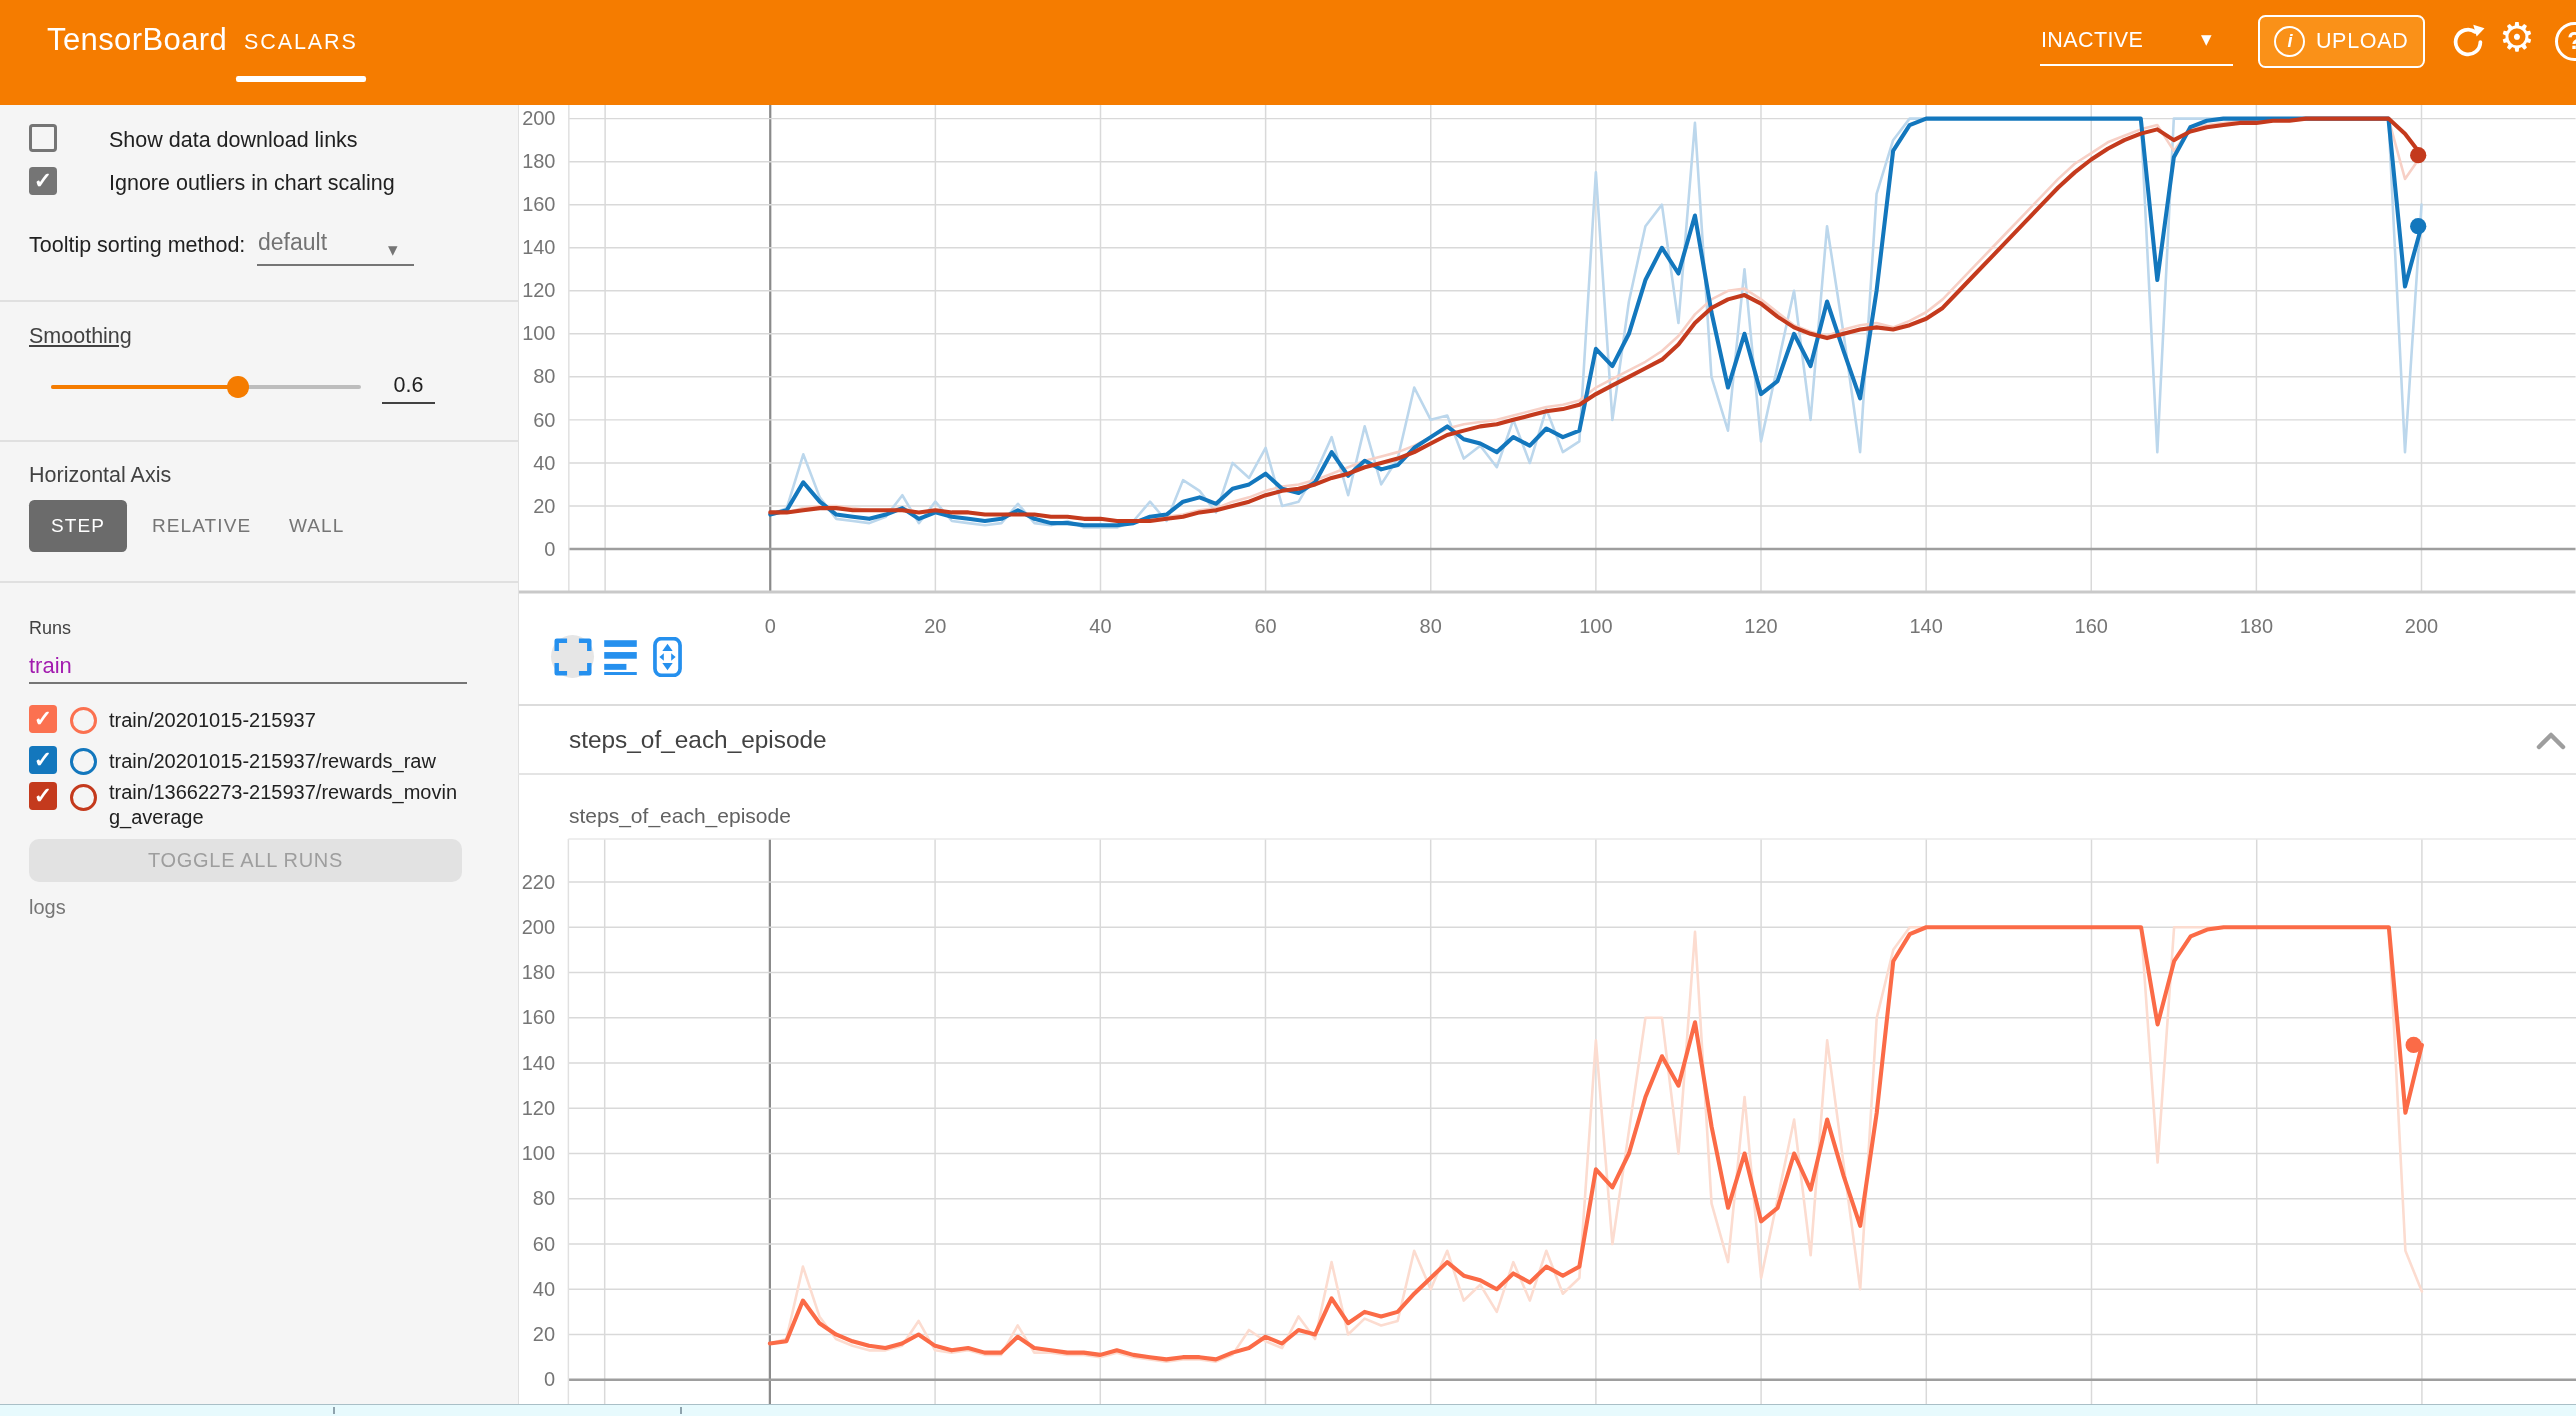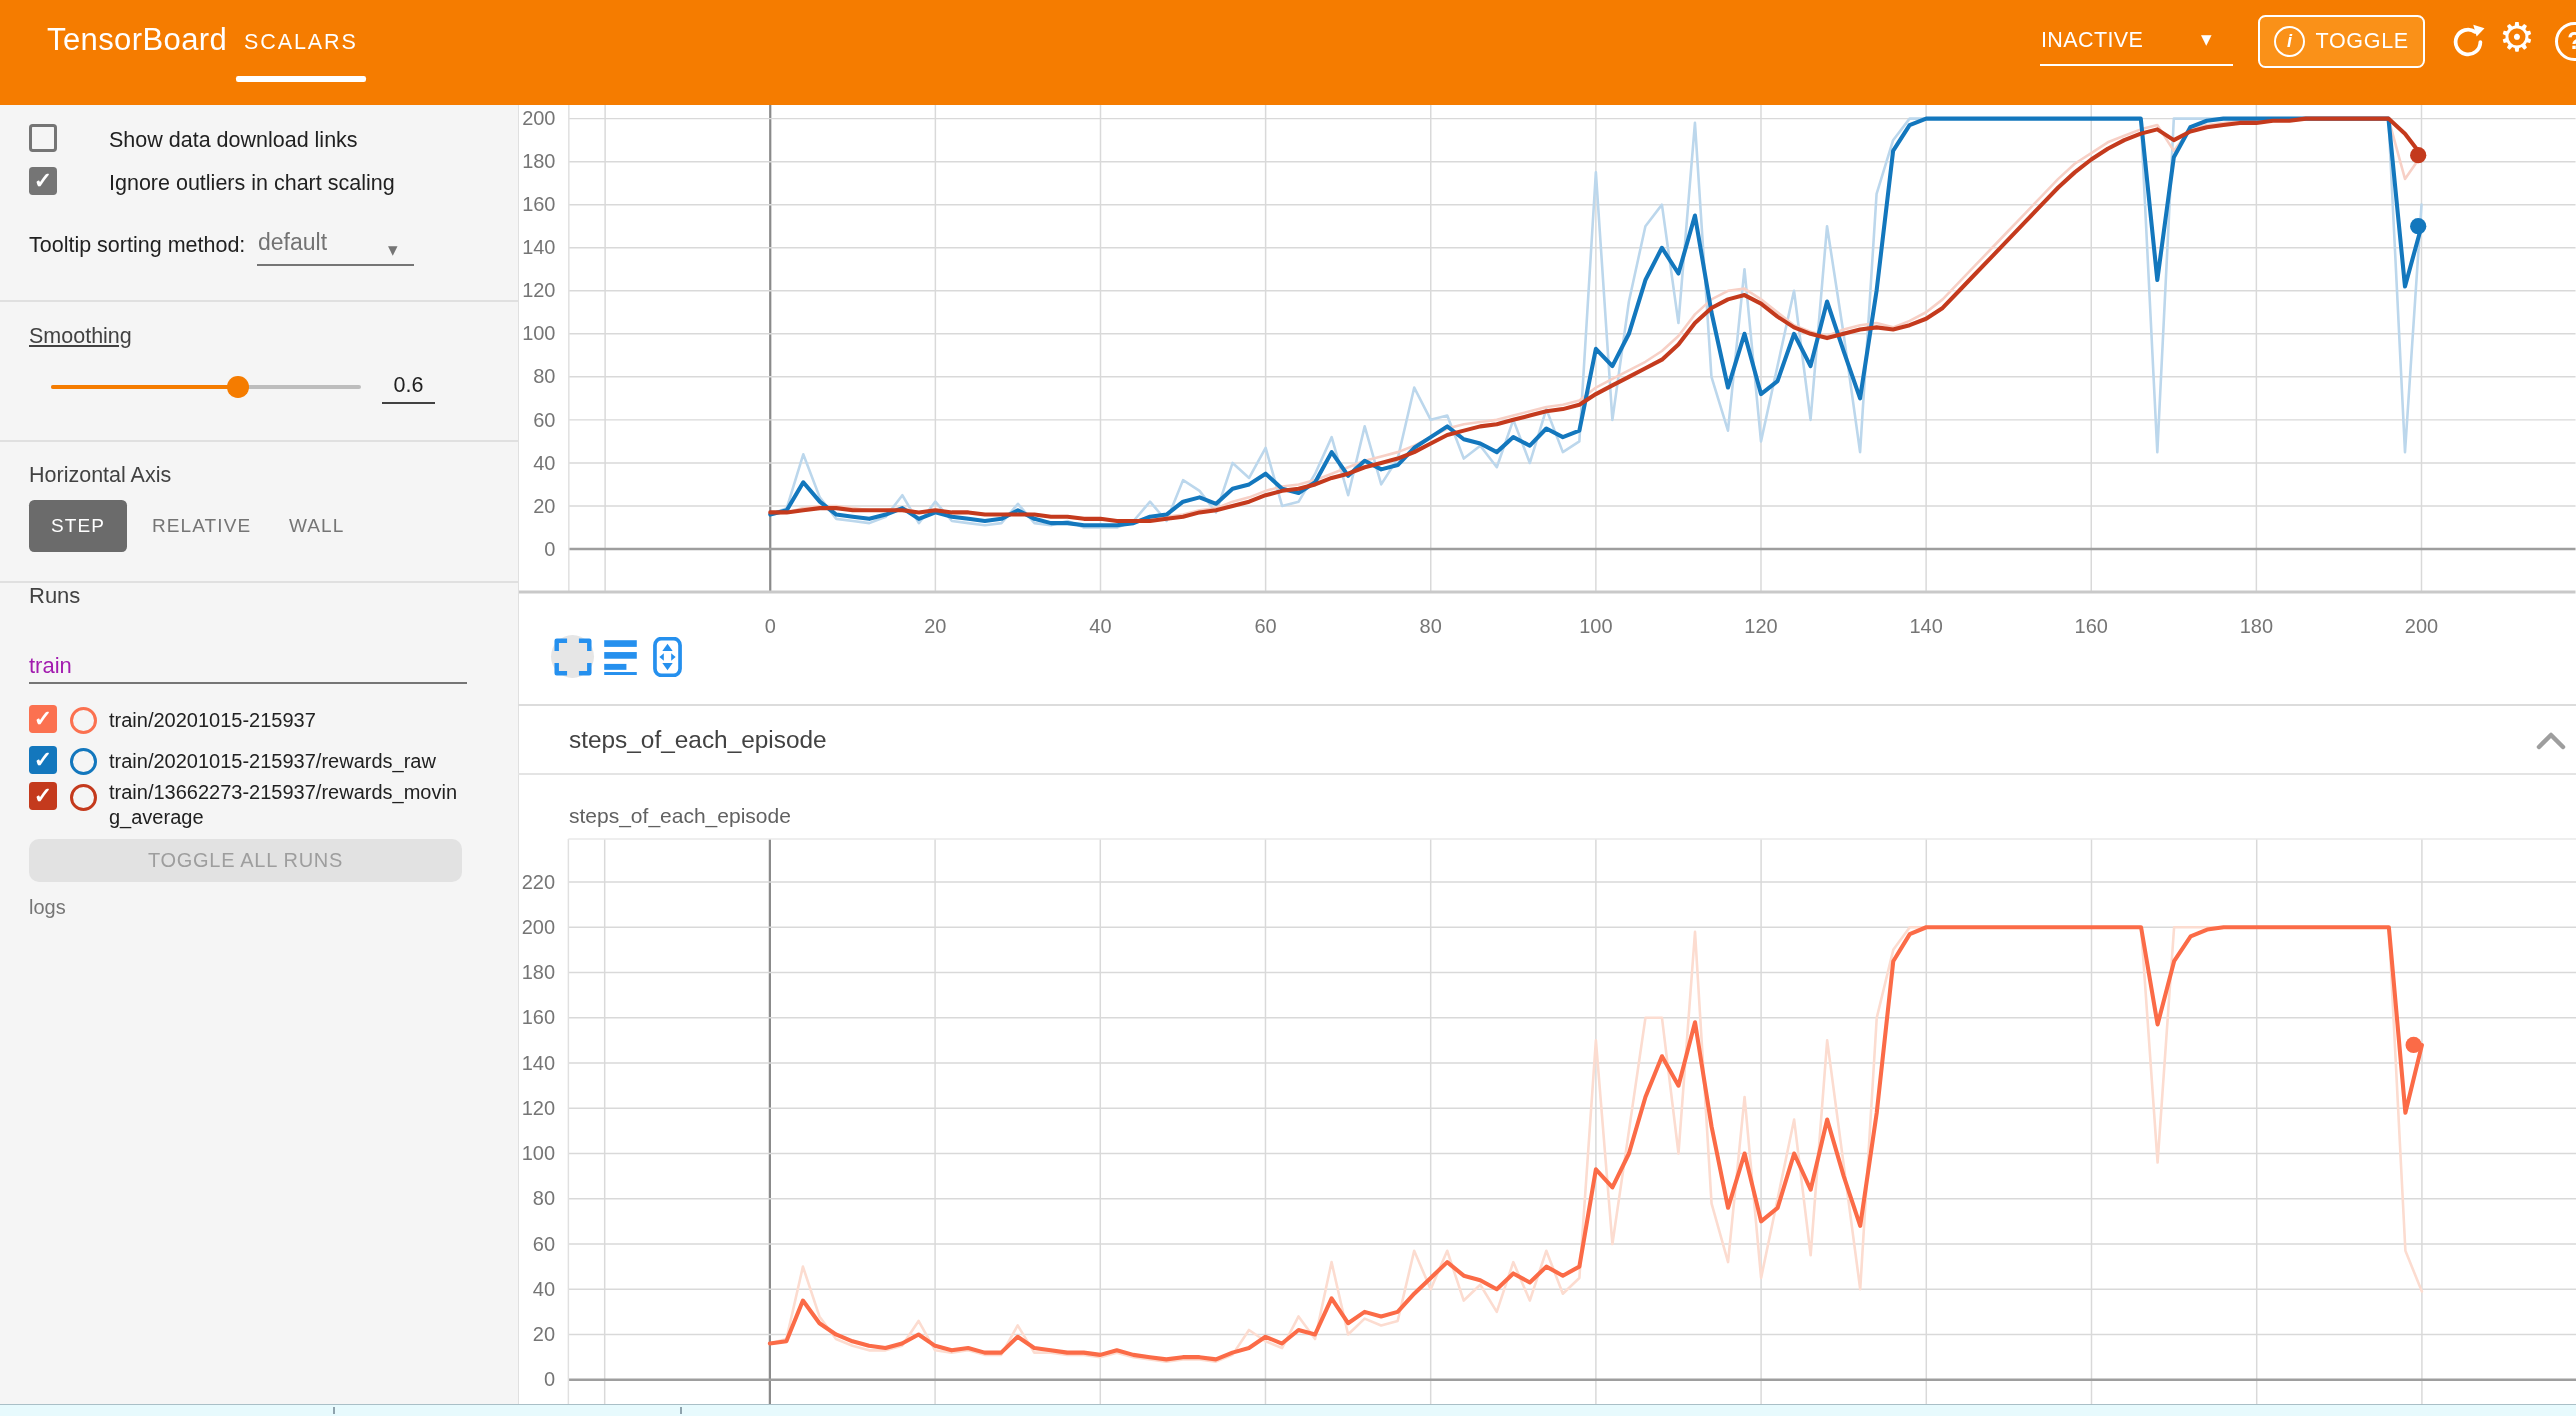--- a/index.html
+++ b/index.html
@@ -86,21 +86,21 @@
   <div id="app-title" class="abs">TensorBoard</div>
   <div id="tab-scalars" class="abs">SCALARS</div>
   <div id="tab-underline" class="abs"></div>
 
   <div id="status-text" class="abs">INACTIVE</div>
   <div id="status-caret" class="abs">▾</div>
   <div id="status-underline" class="abs"></div>
 
   <div id="upload-btn" class="abs">
     <div id="upload-info">i</div>
-    <div id="upload-label">TOGGLE</div>
+    <div id="upload-label">UPLOAD</div>
   </div>
 
   <svg id="refresh-icon" class="abs" viewBox="0 0 48 48">
     <path d="M 33.5 10.5 A 16.5 16.5 0 1 0 40.5 24" fill="none" stroke="#ffffff" stroke-width="5" stroke-linecap="round"></path>
     <polygon points="31,1 46,5.5 35.5,16.5" fill="#ffffff"></polygon>
   </svg>
   <div id="gear-icon" class="abs">⚙</div>
   <div id="help-icon" class="abs">?</div>
 </div>
 <div id="header-shadow" class="abs"></div>
@@ -135,21 +135,21 @@
 
   <div class="sb-divider abs" style="top:359px;"></div>
 
   <div class="abs sb-heading" style="left:29px;top:382px;">Horizontal Axis</div>
   <div id="btn-step" class="abs">STEP</div>
   <div class="abs haxis-btn" style="left:152px;top:434px;">RELATIVE</div>
   <div class="abs haxis-btn" style="left:289px;top:434px;">WALL</div>
 
   <div class="sb-divider abs" style="top:500px;"></div>
 
-  <div class="abs sb-heading" style="left:29px;top:502px;font-size:22px;">Runs</div>
+  <div class="abs sb-heading" style="left:29px;top:537px;font-size:18px;">Runs</div>
   <div id="runs-filter" class="abs">train</div>
   <div id="runs-filter-underline" class="abs"></div>
 
   <div class="abs" style="left:29px;top:624px;">
     <div class="cb-box" style="background-color: rgb(251, 113, 80);">
       <span class="cb-check">✓</span>
     </div>
   </div>
   <div class="abs run-ring" style="left: 70px; top: 626px; border-color: rgb(251, 113, 80);"></div>
   <div class="abs run-row-label" style="left:109px;top:627px;">train/20201015-215937</div>

